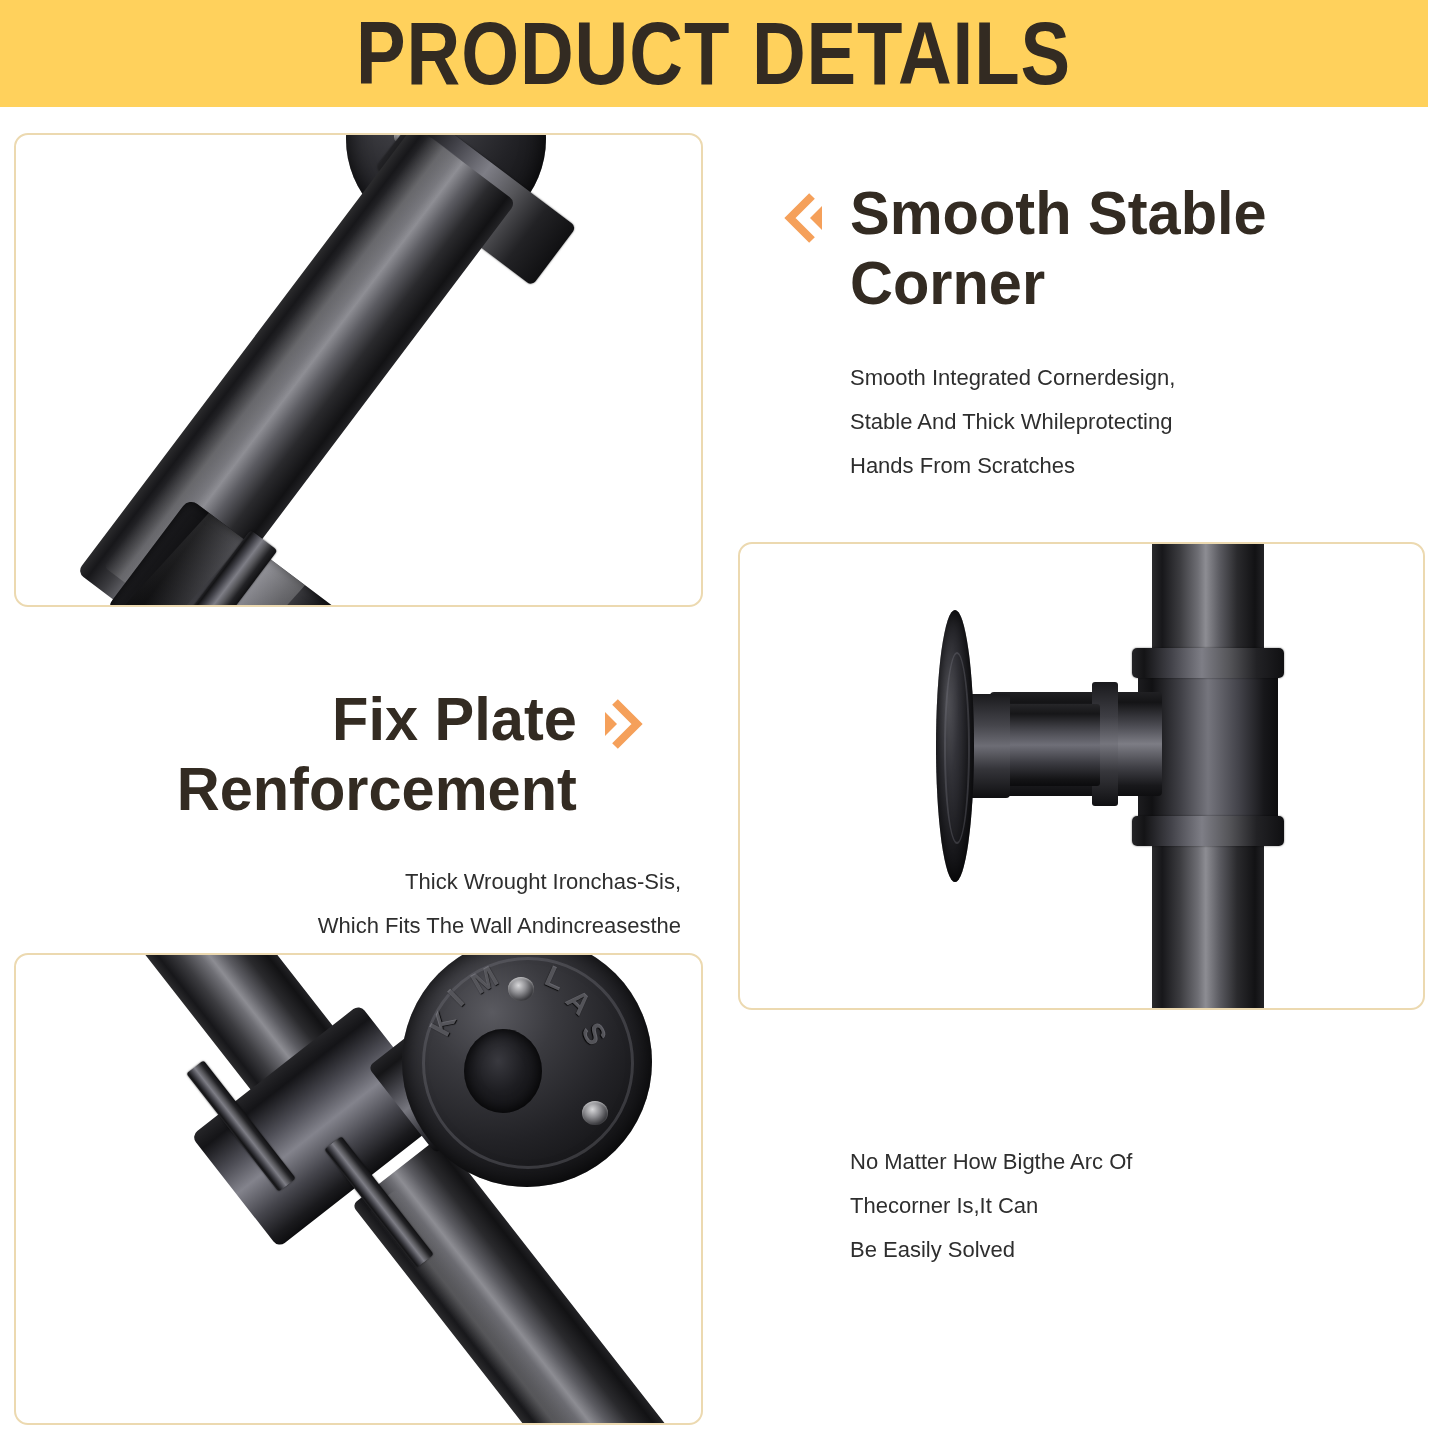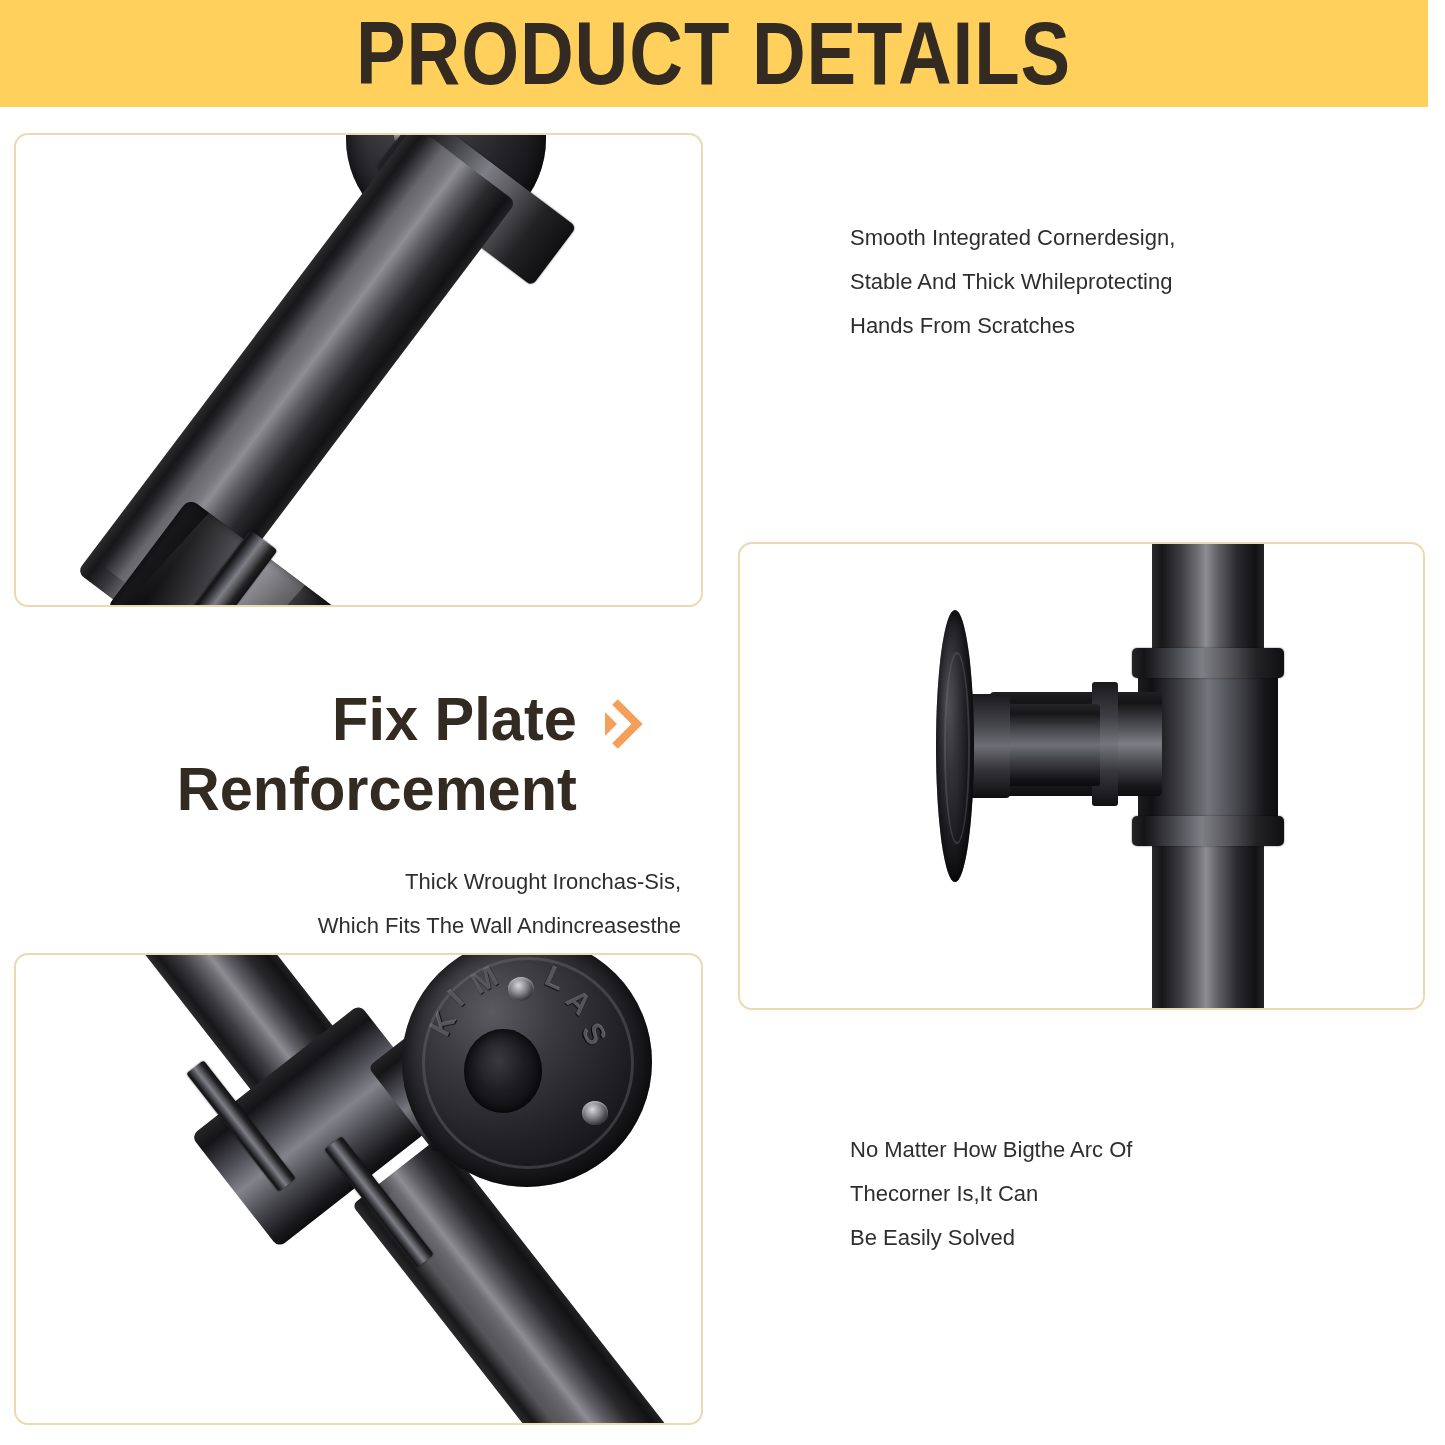--- a/index.html
+++ b/index.html
@@ -164,21 +164,21 @@
   }
 
   
   .feature-smooth      { left: 782px;  top: 178px;  width: 600px; }
   .feature-smooth .feature-body { margin-top: 38px; margin-left: 68px; }
 
   .feature-fixplate    { left: 110px;  top: 640px;  width: 585px; }
   .feature-fixplate .feature-body { margin-top: 36px; margin-right: 14px; }
 
   .feature-angle       { left: 782px;  top: 1092px; width: 600px; }
-  .feature-angle .feature-body { margin-top: 36px; margin-left: 68px; }
+  .feature-angle .feature-body { margin-top: 48px; margin-left: 68px; }
 </style>
 </head>
 <body>
 
 <div class="banner">
   <div class="banner-title">PRODUCT DETAILS</div>
 </div>
 
 <div class="panel panel-a">
   <div class="photo-stage">
@@ -206,20 +206,28 @@
                   background:linear-gradient(to bottom, rgba(255,255,255,0.22), rgba(255,255,255,0.02));
                   clip-path:polygon(18% 0,100% 0,82% 100%,0 100%);"></div>
     </div>
 
     <div class="collar" style="left:186px; top:390px; width:34px; height:150px; transform:rotate(37deg); transform-origin:center center; border-radius:4px;"></div>
 
   </div>
 </div>
 
 <div class="feature feature-smooth">
+  <div class="feature-head">
+    <svg class="chev" viewBox="0 0 46 52">
+      <path d="M30 4 L8 26 L30 48" fill="none" stroke="#f5a05a" stroke-width="8" stroke-linecap="butt" stroke-linejoin="miter"></path>
+      <path d="M40 14 L28 26 L40 38 Z" fill="#f5a05a"></path>
+    </svg>
+    <h2 class="feature-title">Smooth Stable
+Corner</h2>
+  </div>
   <p class="feature-body">Smooth Integrated Cornerdesign,
 Stable And Thick Whileprotecting
 Hands From Scratches</p>
 </div>
 
 <div class="feature feature-fixplate">
   <div class="feature-head rtl">
     <svg class="chev" viewBox="0 0 46 52">
       <path d="M16 4 L38 26 L16 48" fill="none" stroke="#f5a05a" stroke-width="8" stroke-linecap="butt" stroke-linejoin="miter"></path>
       <path d="M6 14 L18 26 L6 38 Z" fill="#f5a05a"></path>

